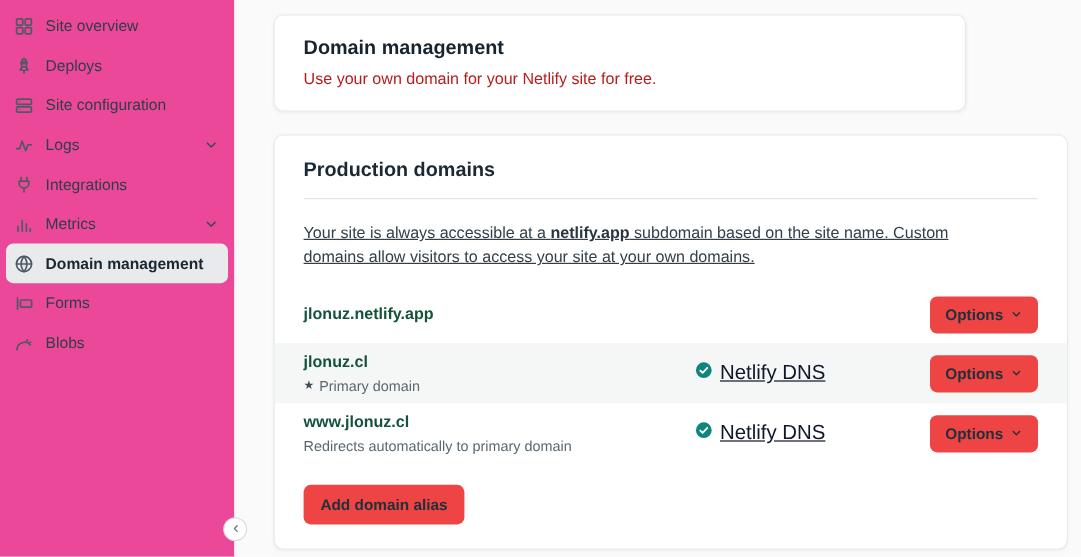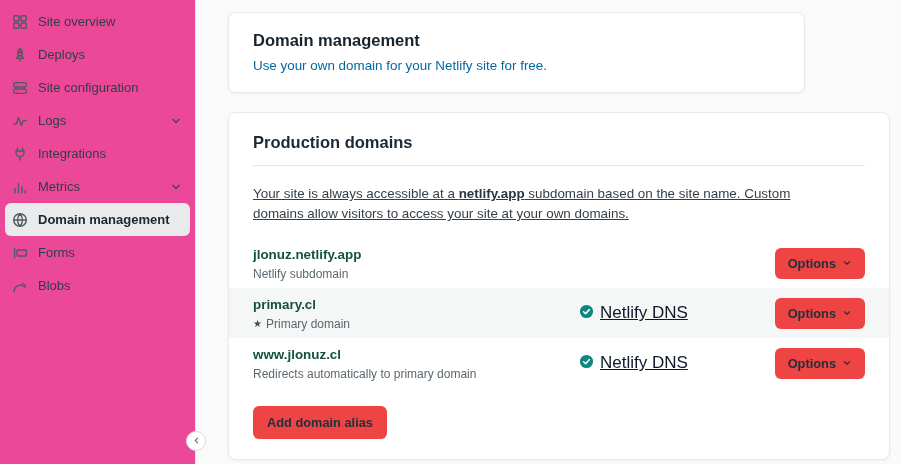--- a/index.html
+++ b/index.html
@@ -56,21 +56,21 @@
   
   .main { flex: 1; padding: 12px 0 0 32px; background: #fafafa; }
   .card {
     background: #fff;
     border: 1px solid #e8eaeb;
     border-radius: 8px;
     box-shadow: 0 1px 3px rgba(0,0,0,.05);
   }
   .card-header { width: 577px; padding: 18px 24px 19px; }
   .card-header h1 { font-size: 16.5px; font-weight: 700; color: #16242f; }
-  .card-header p { margin-top: 8px; font-size: 13.4px; color: #0369a1; }
+  .card-header p { margin-top: 8px; font-size: 13.4px; color: #b91c1c; }
   .card-prod { width: 662px; margin-top: 19px; padding: 20px 24px 20px; }
   .card-prod h2 { font-size: 16.5px; font-weight: 700; color: #1b2935; }
   .divider { border: none; border-top: 1px solid #e4e7e8; margin-top: 13px; }
   .desc { margin-top: 18px; max-width: 556px; font-size: 13.4px; line-height: 1.5; color: #333f49; text-decoration: underline; }
   .desc strong { color: #2a363f; }
   .domain-list { margin-top: 14px; }
   .domain-row {
     display: flex;
     align-items: center;
     margin: 0 -24px;
@@ -222,40 +222,36 @@
   </section>
 
   <section class="card card-prod">
     <h2>Production domains</h2>
     <hr class="divider">
     <p class="desc"><span>Your site is always accessible at a </span><strong>netlify.app</strong><span> subdomain based on the site name. Custom domains allow visitors to access your site at your own domains.</span></p>
     <div class="domain-list" id="domain-list">
         <div class="domain-row">
     <div class="domain-left">
       <a class="domain-name">jlonuz.netlify.app</a>
-      <div class="domain-note">
-
-        <span class="note-text">Netlify subdomain</span>
-      </div>
     </div>
 
     <div class="row-actions">
       <button class="btn">
         <span class="opt-label">Options</span>
         <span class="chev">
                 <svg viewBox="0 0 16 16" fill="none" stroke="currentColor" stroke-width="1.8" stroke-linecap="round" stroke-linejoin="round">
                   <path d="M3.8 5.8 8 10l4.2-4.2"></path>
                 </svg>
               </span>
       </button>
     </div>
   </div>
         <div class="domain-row tinted">
     <div class="domain-left">
-      <a class="domain-name">primary.cl</a>
+      <a class="domain-name">jlonuz.cl</a>
       <div class="domain-note">
         <span class="star-ic">★</span>
         <span class="note-text">Primary domain</span>
       </div>
     </div>
     <div class="dns-badge">
       <span class="dns-check"><svg viewBox="0 0 16 16">
                 <circle cx="8" cy="8" r="7" fill="#0f857b"></circle>
                 <path d="M4.9 8.3l2.1 2.1 4.1-4.4" fill="none" stroke="#fff" stroke-width="1.6" stroke-linecap="round" stroke-linejoin="round"></path>
               </svg></span>

